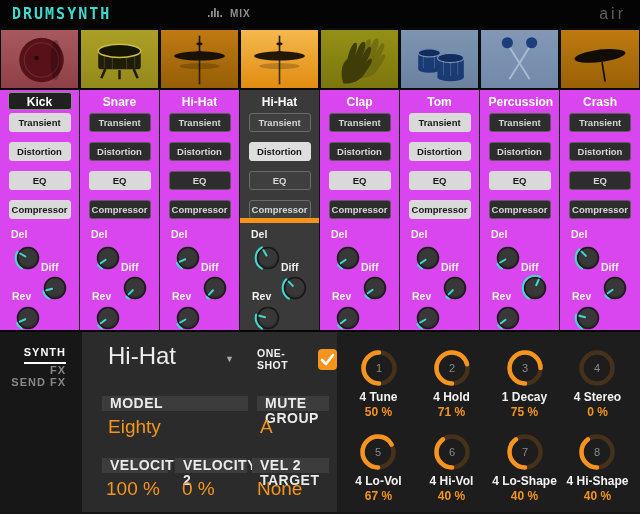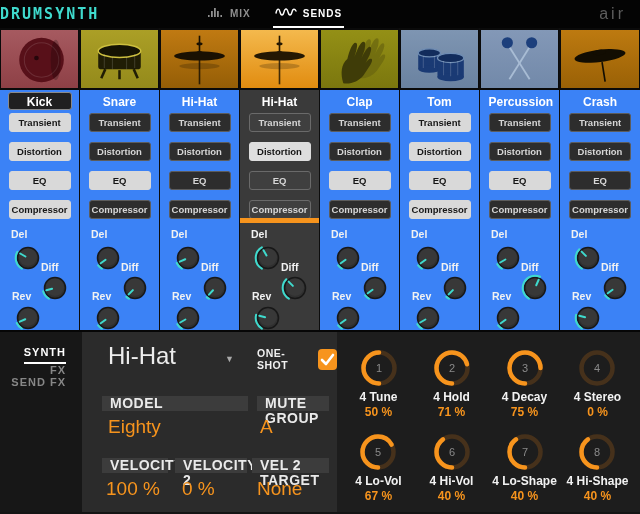--- a/index.html
+++ b/index.html
@@ -2,35 +2,35 @@
 <html><head>
 <meta charset="utf-8">
 <style>
   * { margin:0; padding:0; box-sizing:border-box; }
   html,body { background:#000; }
   body { font-family:"Liberation Sans", sans-serif; }
   .app { position:relative; width:640px; height:514px; background:#141414; overflow:hidden; }
 
   
   .topbar { position:relative; height:28px; background:#040404; display:flex; align-items:center; }
-  .logo { font-family:"DejaVu Sans Mono", monospace; font-weight:bold; font-size:15px;
+  .logo { margin-left:12px; font-family:"DejaVu Sans Mono", monospace; font-weight:bold; font-size:15px;
           letter-spacing:2px; color:#3fdacd; }
   .tabs { position:absolute; left:206px; top:0; height:100%; display:flex; gap:20px; }
   .tab { display:flex; align-items:center; gap:6px; height:100%; padding:0 2px; cursor:pointer;
          color:#8f8f8f; font-size:10px; font-weight:bold; letter-spacing:1px; border-bottom:2px solid transparent; }
   .tab.active { color:#ffffff; border-bottom:2px solid #ffffff; }
   .brand { margin-left:auto; margin-right:14px; font-size:16px; font-weight:300; letter-spacing:3px; color:#5e5e5e; }
 
   
   .columns { display:flex; height:302px; background:#0a0a0a; }
   .column { width:80px; display:flex; flex-direction:column; border-right:1px solid #0d0d0d; }
   .column:last-child { border-right:none; }
   .pad { height:58px; margin:2px 1px 2px 1px; position:relative; cursor:pointer; }
   .pad svg { width:100%; height:100%; display:block; }
-  .body { flex:1; position:relative; background:#3b82f6; }
+  .body { flex:1; position:relative; background:#d946ef; }
   .column.selected .body { background:#3a3a3a; }
   .pad-label { margin:2px auto 0 auto; width:64px; height:18px; line-height:18px; text-align:center;
                color:#ffffff; font-size:12px; font-weight:bold; border:1px solid transparent; border-radius:3px; }
   .pad-label.boxed { border:1px solid #8a8a8a; background:#202020; }
   .fx { margin-top:3px; display:flex; flex-direction:column; align-items:center; gap:10px; }
   .fx-btn { width:62px; height:19px; font-family:"Liberation Sans", sans-serif; font-size:9.5px; font-weight:bold;
             color:#d6d6d6; background:#2d2d2d; border:1px solid #5c5c5c; border-radius:3px; cursor:pointer; }
   .column.selected .fx-btn { background:#3f3f3f; border-color:#6a6a6a; }
   .fx-btn.on { background:#d9d9d9; border-color:#d9d9d9; color:#161616; }
   .column.selected .fx-btn.on { background:#dedede; border-color:#dedede; }
@@ -95,28 +95,20 @@
                 <rect x="0" y="9" width="1.6" height="2"></rect>
                 <rect x="3" y="5" width="1.8" height="6"></rect>
                 <rect x="6" y="2" width="1.8" height="9"></rect>
                 <rect x="9" y="5" width="1.8" height="6"></rect>
                 <rect x="12.4" y="9" width="1.6" height="2"></rect>
               </g>
             </svg>
         </span>
         <span>MIX</span>
       </div>
-      <div class="tab active">
-        <span>
-          <svg width="22" height="12" viewBox="0 0 22 12">
-              <path d="M1,7 C2,2 4,2 5,6 C6,10 8,10 9,6 C10,2 12,2 13,6 C14,10 16,10 17,6 C18,2 20,3 21,5" fill="none" stroke="#ffffff" stroke-width="1.4" stroke-linecap="round"></path>
-            </svg>
-        </span>
-        <span>SENDS</span>
-      </div>
     </div>
     <div class="brand">air</div>
   </header>
 
   <div class="columns" id="columns">
       <div class="column">
     <div class="pad" style="background:linear-gradient(180deg,#a65a60,#8e4046)">
       <svg viewBox="0 0 76 56">
             <ellipse cx="40" cy="29" rx="22" ry="22" fill="#581019"></ellipse>
       <circle cx="40" cy="29" r="17" fill="none" stroke="rgba(255,255,255,0.12)"></circle>
@@ -530,21 +522,21 @@
     </svg>
     <div class="m-label">4 Hold</div>
     <div class="m-value" style="color:#f7941d">71 %</div>
         </div>
         <div class="macro">
     <svg width="40" height="40" viewBox="0 0 40 40">
       <circle cx="20" cy="20" r="15.5" fill="none" stroke="#46311b" stroke-width="4.5"></circle>
       <circle cx="20" cy="20" r="15.5" fill="none" stroke="#f7941d" stroke-width="4.5" pathLength="100" stroke-dasharray="75 100" stroke-linecap="round" transform="rotate(90 20 20)"></circle>
       <text x="20" y="24" text-anchor="middle" font-size="11" fill="#8a8a8a" font-family="Liberation Sans, sans-serif">3</text>
     </svg>
-    <div class="m-label">4 Decay</div>
+    <div class="m-label">1 Decay</div>
     <div class="m-value" style="color:#f7941d">75 %</div>
         </div>
         <div class="macro">
     <svg width="40" height="40" viewBox="0 0 40 40">
       <circle cx="20" cy="20" r="15.5" fill="none" stroke="#46311b" stroke-width="4.5"></circle>
 
       <text x="20" y="24" text-anchor="middle" font-size="11" fill="#8a8a8a" font-family="Liberation Sans, sans-serif">4</text>
     </svg>
     <div class="m-label">4 Stereo</div>
     <div class="m-value" style="color:#f7941d">0 %</div>

